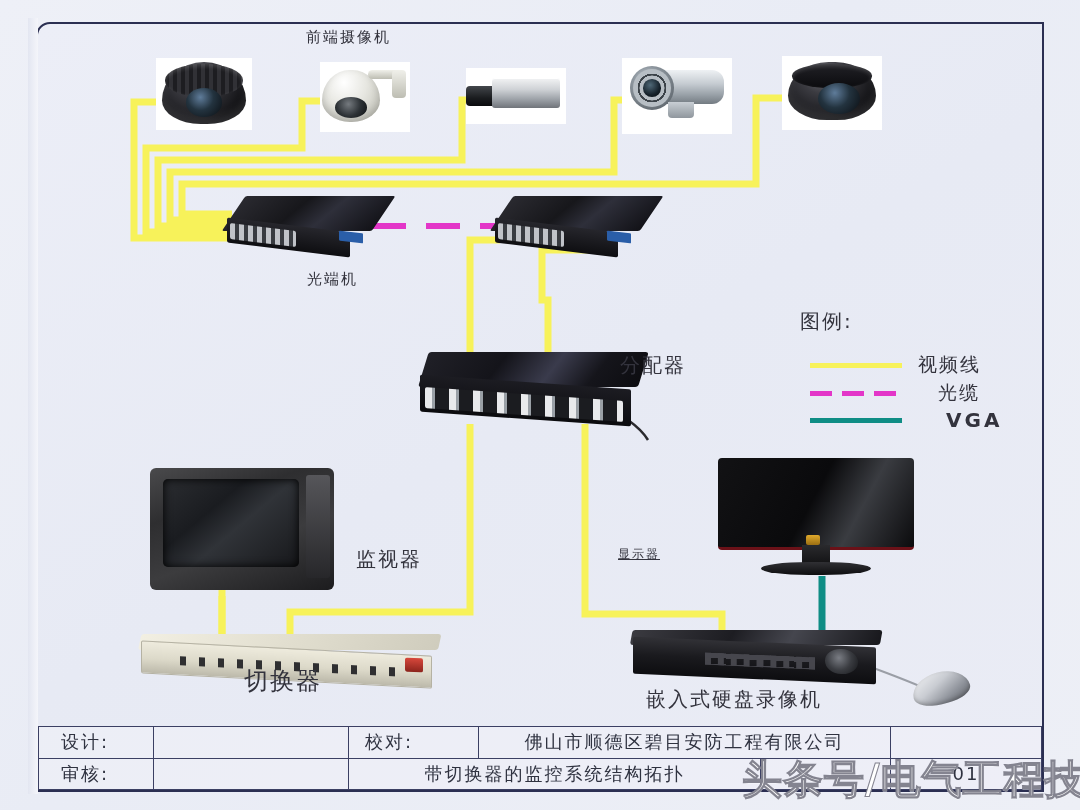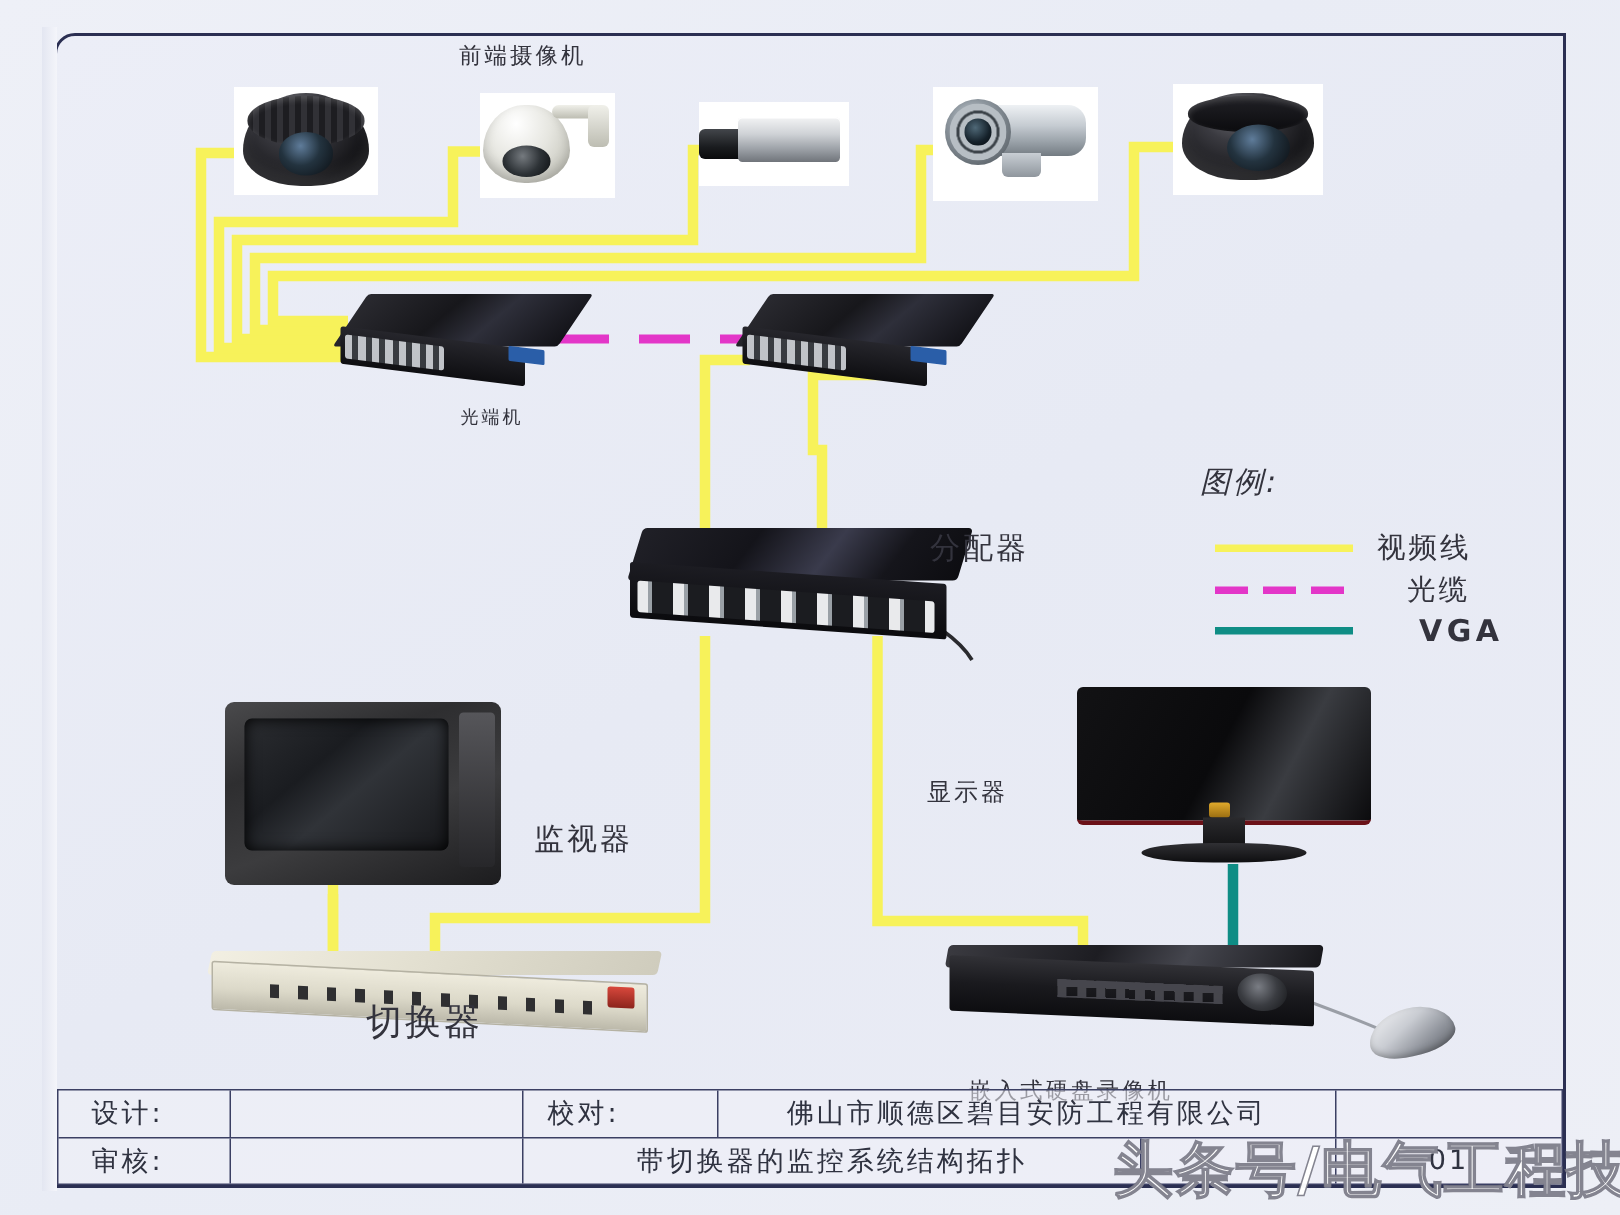--- a/index.html
+++ b/index.html
@@ -365,21 +365,21 @@
     <div class="fb-badge"></div>
   </div>
 
   <div class="fiber-box" style="left:490px;top:196px;width:150px;height:62px;">
     <div class="fb-top"></div>
       <div class="fb-front"></div>
     <div class="fb-ports"></div>
     <div class="fb-badge"></div>
   </div>
 
-  <div class="lbl" style="left:307px;top:270px;font-size:12px;">光端机</div>
+  <div class="lbl" style="left:307px;top:270px;font-size:15px;">光端机</div>
 
   <div class="distrib" style="left:418px;top:352px;width:220px;height:80px;">
     <div class="dist-top"></div>
     <div class="dist-front"></div>
     <div class="dist-ports"></div>
   </div>
   <div class="lbl" style="left:620px;top:352px;font-size:20px;">分配器</div>
 
   <div class="crt" style="left:150px;top:468px;width:184px;height:122px;">
     <div class="crt-body"></div>
@@ -388,41 +388,41 @@
   </div>
   <div class="lbl" style="left:356px;top:546px;font-size:20px;">监视器</div>
 
   <div class="lcd" style="left:718px;top:458px;width:196px;height:124px;">
     <div class="lcd-panel">
       <div class="lcd-logo"></div>
     </div>
     <div class="lcd-neck"></div>
     <div class="lcd-base"></div>
   </div>
-  <div class="lbl" style="left:618px;top:518px;font-size:16px;">显示器</div>
+  <div class="lbl" style="left:618px;top:546px;font-size:12px;text-decoration:underline;">显示器</div>
 
   <div class="switcher" style="left:138px;top:634px;width:300px;height:54px;">
     <div class="sw-top"></div>
     <div class="sw-front"></div>
     <div class="sw-btns"></div>
     <div class="sw-power"></div>
   </div>
   <div class="lbl" style="left:244px;top:647px;font-size:24px;margin-top:18px;">切换器</div>
 
   <div class="dvr" style="left:630px;top:630px;width:250px;height:56px;">
     <div class="dvr-top"></div>
     <div class="dvr-front"></div>
     <div class="dvr-btns"></div>
     <div class="dvr-jog"></div>
   </div>
   <div class="mouse" style="left:912px;top:672px;width:58px;height:32px;"></div>
-  <div class="lbl" style="left:646px;top:686px;font-size:15px;margin-top:32px;">嵌入式硬盘录像机</div>
+  <div class="lbl" style="left:646px;top:686px;font-size:20px;">嵌入式硬盘录像机</div>
 
   <div class="legend" style="left:800px;top:308px;width:240px;height:112px;">
-    <div class="legend-title lbl" style="left:0px;top:0px;font-size:20px;font-style:italic;">图例:</div>
+    <div class="legend-title lbl" style="left:0px;top:0px;font-size:20px;">图例:</div>
 
     <div class="legend-row" style="left:10px;top:44px;">
       <span class="swatch sw-yellow" style="width:92px;"></span>
       <span class="legend-text" style="font-size:19px;">视频线</span>
     </div>
 
     <div class="legend-row" style="left:10px;top:100px;">
       <span class="swatch sw-vga" style="width:92px;"></span>
       <span class="legend-text" style="font-size:20px;font-weight:bold;margin-left:44px;letter-spacing:3px;">VGA</span>
     </div>

